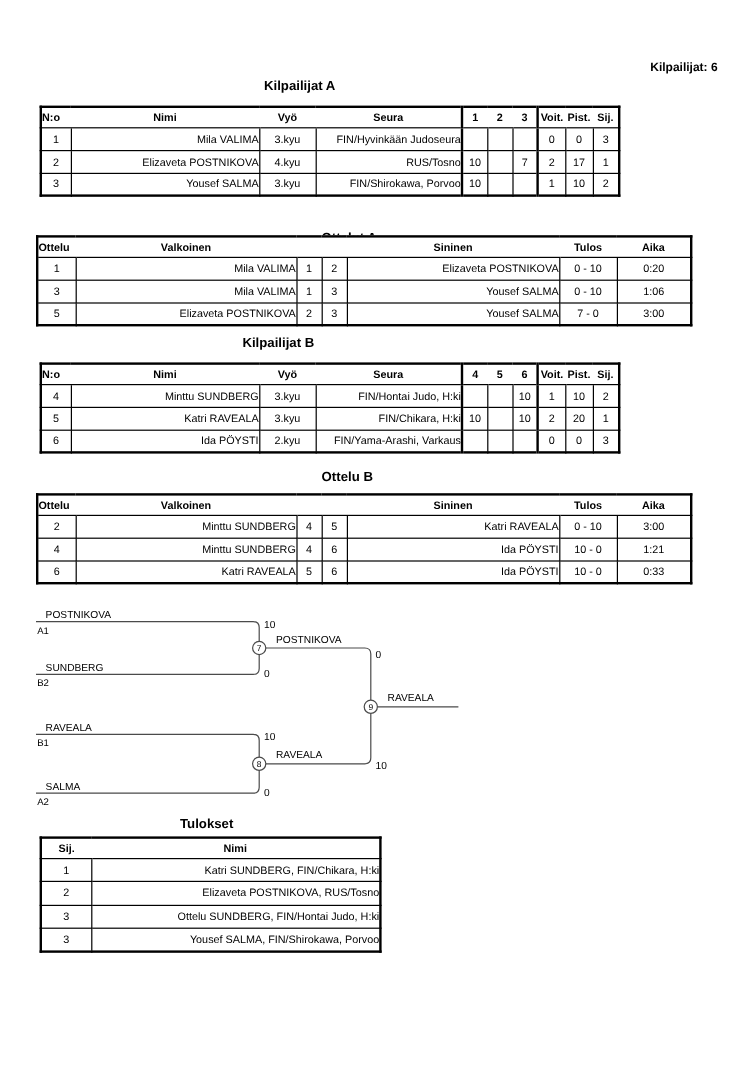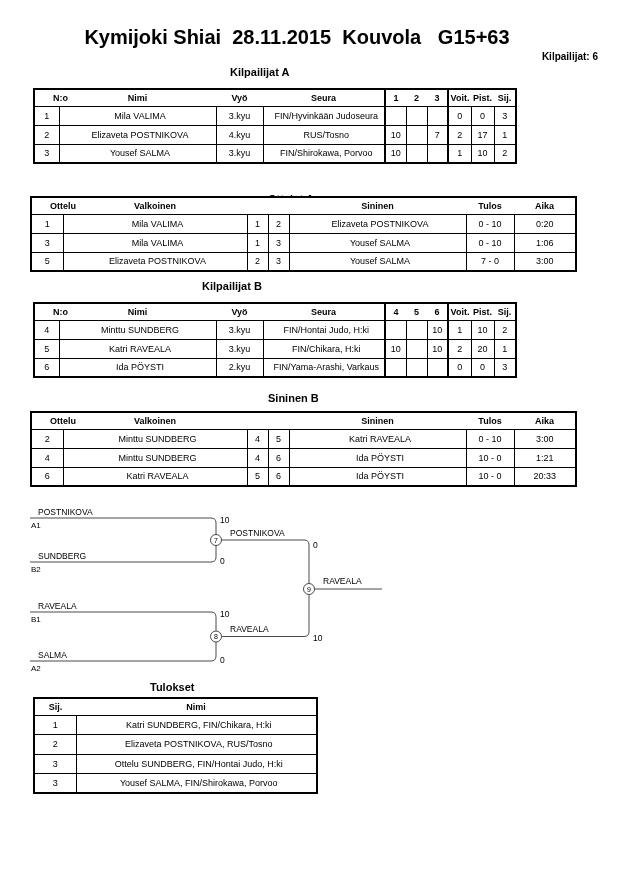--- a/index.html
+++ b/index.html
@@ -45,48 +45,47 @@
   table.tbl tbody tr { height: 19px; }
   table.tbl th {
     border: none;
     border-bottom: 1px solid #000;
     font-weight: bold;
     text-align: center;
     padding: 0;
     white-space: nowrap;
     overflow: visible;
   }
-  table.tbl th.thl { text-align: left; padding-left: 18px; }
+  table.tbl th.thl { text-align: left; padding-left: 0; }
   table.tbl td {
     border: 1px solid #000;
     padding: 0;
     text-align: center;
     white-space: nowrap;
     overflow: hidden;
     vertical-align: middle;
   }
-  table.tbl td.tl { text-align: center; padding-left: 5px; margin-left: 10px; }
+  table.tbl td.tl { text-align: right; padding-left: 5px; margin-left: 10px; }
   table.tbl th.gb, table.tbl td.gb { border-left: 2px solid #000; }
   #tulokset-table tbody tr { height: 19.5px; }
   .bracket-svg { position: absolute; left: 0; top: 500px; }
   .bracket-svg path, .bracket-svg circle { fill: none; stroke: #4a4a4a; stroke-width: 1; }
   .bracket-svg circle { fill: #fff; }
   .bracket-svg text { fill: #000; font-family: "Liberation Sans", sans-serif; font-size: 8.5px; }
   .bracket-svg text.seed { font-size: 8px; }
   .bracket-svg text.mnum { font-size: 7px; text-anchor: middle; }
 </style>
 </head>
 <body>
 
 <div id="page">
 
-  <div class="title">Kymijoki Shiai  28.11.2015  Kouvola   G15+63</div>
   <div class="competitors">Kilpailijat: 6</div>
 
-  <div class="section-label" style="left:196px; top:66px;padding-left:34px;">Kilpailijat A</div>
+  <div class="section-label" style="left:186px; top:66px;padding-left:34px;">Kilpailijat A</div>
   <table class="tbl" style="left:33px; top:88px; width:482px;">
     <colgroup>
       <col style="width:25px">
         <col style="width:157px">
         <col style="width:47px">
         <col style="width:122px">
       <col style="width:21px">
         <col style="width:21px">
         <col style="width:21px">
       <col style="width:23px">
@@ -261,21 +260,21 @@
           <td class="tc gb"></td>
           <td class="tc"></td>
           <td class="tc"></td>
           <td class="tc gb">0</td>
           <td class="tc">0</td>
           <td class="tc">3</td>
         </tr>
       </tbody>
   </table>
 
-  <div class="section-label" style="left:268px; top:392px;">Sininen B</div>
+  <div class="section-label" style="left:268px; top:392px;">Ottelu B</div>
   <table class="tbl" style="left:30px; top:411px; width:545px;">
     <colgroup>
       <col style="width:32px">
         <col style="width:184px">
         <col style="width:21px">
         <col style="width:21px">
       <col style="width:177px">
         <col style="width:48px">
         <col style="width:62px">
     </colgroup>
@@ -309,21 +308,21 @@
           <td class="tc">10 - 0</td>
           <td class="tc">1:21</td>
         </tr>
         <tr>
           <td class="tc">6</td>
           <td class="tl">Katri RAVEALA</td>
           <td class="tc">5</td>
           <td class="tc">6</td>
           <td class="tl">Ida PÖYSTI</td>
           <td class="tc">10 - 0</td>
-          <td class="tc">20:33</td>
+          <td class="tc">0:33</td>
         </tr>
       </tbody>
   </table>
 
   <svg class="bracket-svg" width="630" height="185" viewBox="0 0 630 185">
 
     <path d="M30 18 H211 Q216 18 216 23 V57 Q216 62 211 62 H30"></path>
 
     <path d="M30 112 H211 Q216 112 216 117 V156 Q216 161 211 161 H30"></path>
 

